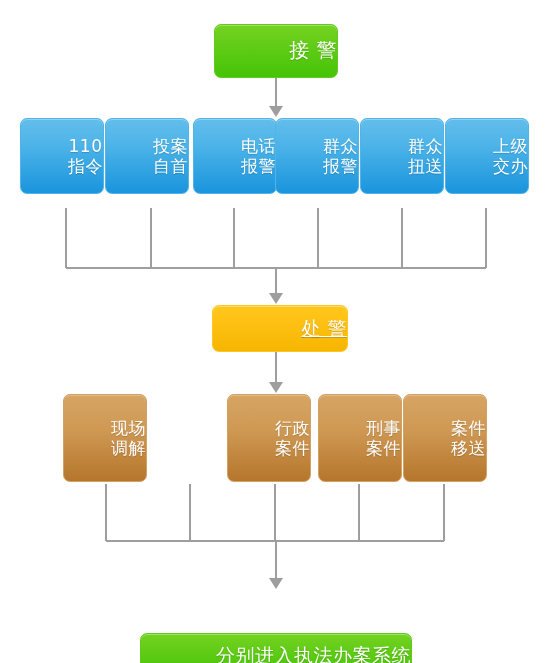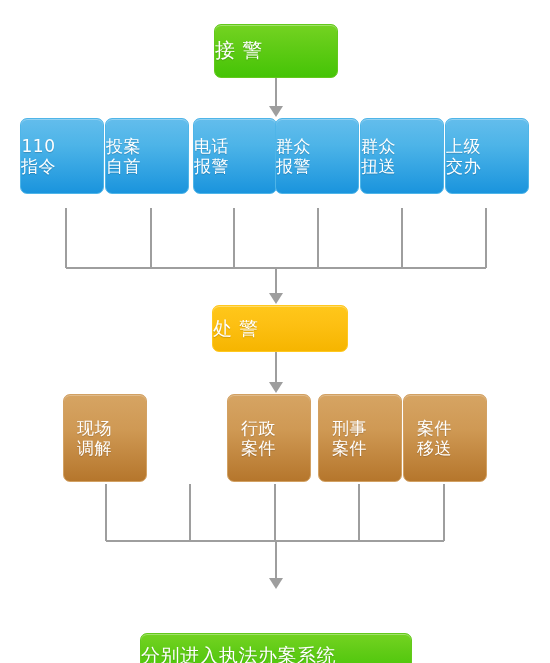--- a/index.html
+++ b/index.html
@@ -21,21 +21,21 @@
     top: 0;
     width: 550px;
     height: 663px;
   }
 
   .node {
     position: absolute;
     box-sizing: border-box;
     display: flex;
     align-items: center;
-    justify-content: flex-start;
+    justify-content: flex-end;
     text-align: center;
     color: #ffffff;
     line-height: 1.18;
     border-radius: 7px;
     white-space: pre-line;
     text-shadow: 0 1px 1px rgba(0,0,0,0.18);
     letter-spacing: 0.5px;
   }
 
   
@@ -73,20 +73,21 @@
 
   
   #node-jiejing {
     left: 214px; top: 24px; width: 124px; height: 54px;
     font-size: 20px;
   }
   
   #node-chujing {
     left: 212px; top: 305px; width: 136px; height: 47px;
     font-size: 19px;
+    text-decoration: underline;
   }
   
   #node-system {
     left: 140px; top: 590px; width: 272px; height: 44px;
     font-size: 19px;
     margin-top: 43px;
   }
 
   .row-node {
     top: 118px;

